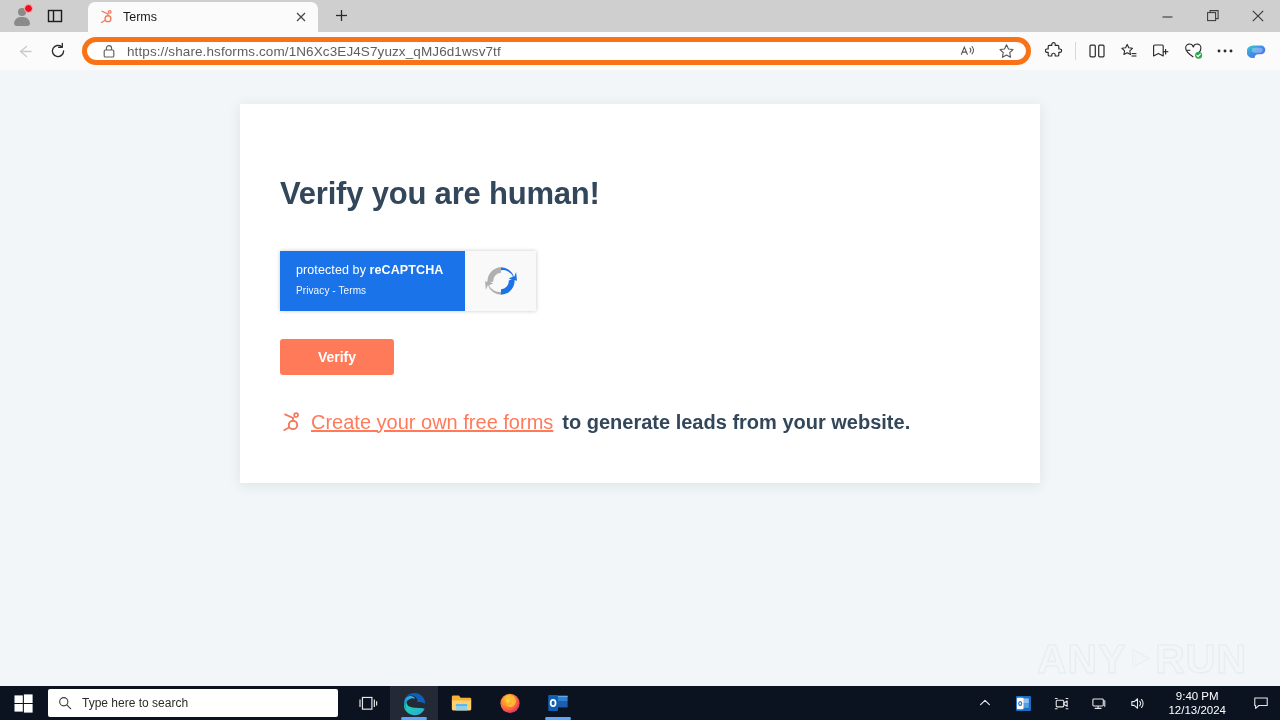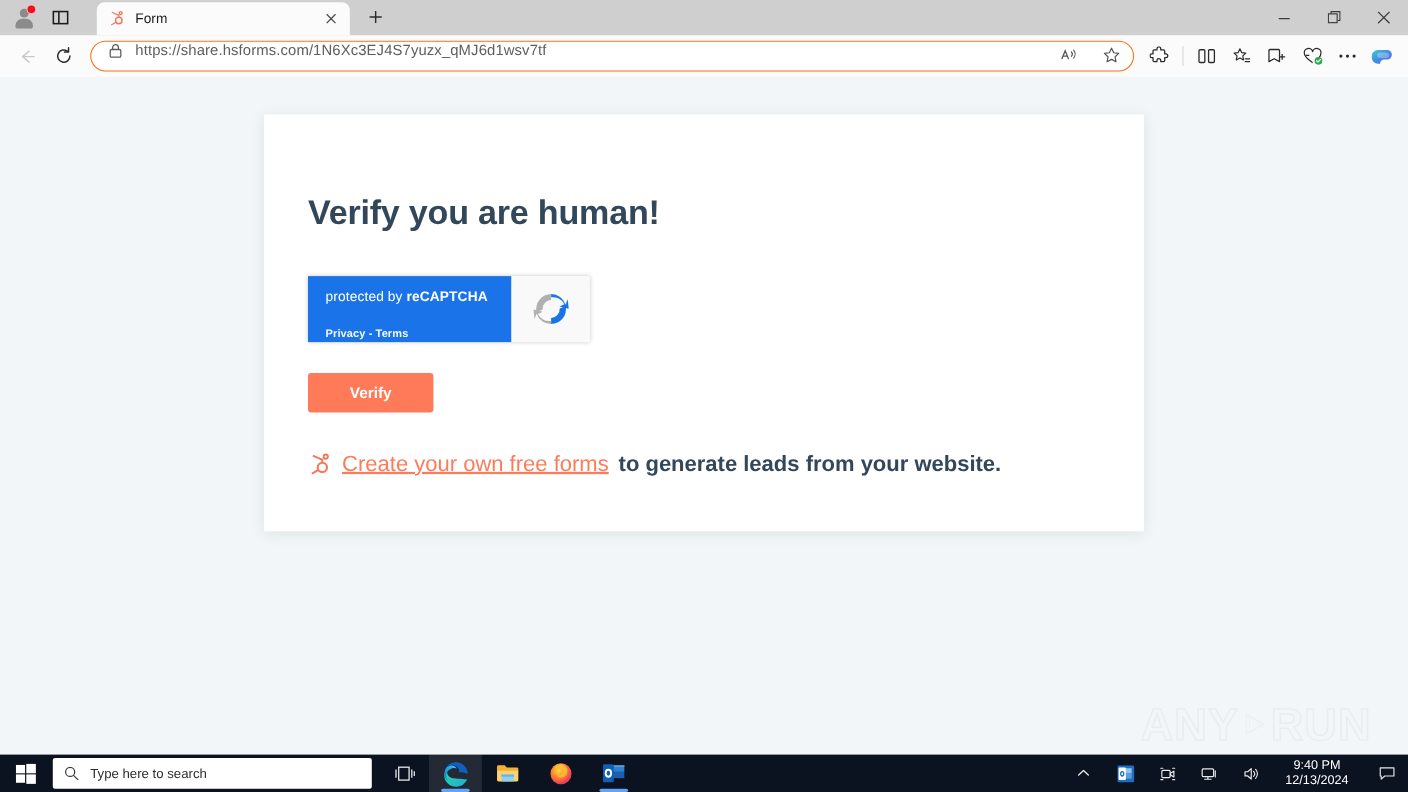--- a/index.html
+++ b/index.html
@@ -37,22 +37,22 @@
   .newtab { position:absolute; left:327px; bottom:5px; width:28px; height:24px; display:flex; align-items:center; justify-content:center; }
 
   .wincontrols { position:absolute; right:0; top:0; height:32px; display:flex; }
   .wc { width:45px; height:32px; display:flex; align-items:center; justify-content:center; }
 
   
   .navbar { height:38px; background:#fbfbfb; display:flex; align-items:center; padding:0 8px; gap:2px; }
   .navbtn { width:32px; height:30px; border-radius:4px; display:flex; align-items:center; justify-content:center; }
   .omnibox {
     flex:1; height:28px; background:#ffffff; border-radius:14px;
-    display:flex; padding:0 6px 0 14px; margin:0 6px; gap:10px;
-    border:1px solid #f97316;
+    display:flex; align-items:center; padding:0 6px 0 14px; margin:0 6px; gap:10px;
+    border:5px solid #f97316;
   }
   .lock { width:16px; height:16px; flex:0 0 16px; }
   .url { flex:1; font-size:13.5px; color:#5e5e5e; white-space:nowrap; overflow:hidden; letter-spacing:.1px; }
   .omni-icon { width:28px; height:24px; display:flex; align-items:center; justify-content:center; border-radius:4px; }
   .tb-icon { width:30px; height:30px; display:flex; align-items:center; justify-content:center; border-radius:4px; flex:0 0 30px; }
   .tb-sep { width:1px; height:18px; background:#d8d8d8; margin:0 4px; }
 
   
   .viewport { height:616px; background:#f2f6f8; position:relative; }
   .card {
@@ -68,21 +68,21 @@
   .recaptcha-badge {
     margin-top:39px; width:256px; height:60px; display:flex;
     box-shadow:0 0 4px rgba(0,0,0,.22); background:#ffffff;
   }
   .rc-blue {
     width:185px; background:#1a73e8; color:#ffffff;
     padding:13px 0 0 16px;
   }
   .rc-title { font-size:12.5px; line-height:1.1; letter-spacing:.1px; }
   .rc-title b { font-weight:bold; }
-  .rc-sub { font-size:10px; margin-top:21px; opacity:.95; letter-spacing:.1px;font-weight:bold; }
+  .rc-sub { font-size:10px; margin-top:8px; opacity:.95; letter-spacing:.1px; }
   .rc-white { flex:1; background:#f9f9f9; display:flex; align-items:center; justify-content:center; }
 
   .verify-btn {
     margin-top:28px; width:114px; height:36px; background:#ff7a59;
     color:#ffffff; font-size:14px; font-weight:bold; border:none; border-radius:3px;
     display:flex; align-items:center; justify-content:center; cursor:pointer;
   }
 
   .promo { margin-top:36px; display:flex; align-items:center; gap:9px; font-size:20px; }
   .promo-link { color:#ff7a59; text-decoration:underline; font-weight:normal; }
@@ -142,21 +142,21 @@
     </div>
 
     <div class="tab">
       <svg class="tab-fav" viewBox="0 0 24 24">
         <circle cx="15" cy="14.5" r="4.4" fill="none" stroke="#f2785c" stroke-width="2"></circle>
         <circle cx="17.6" cy="4.3" r="2" fill="none" stroke="#f2785c" stroke-width="1.8"></circle>
         <line x1="15" y1="10.1" x2="15" y2="6.2" stroke="#f2785c" stroke-width="1.8"></line>
         <line x1="15.1" y1="7.4" x2="5.5" y2="3.2" stroke="#f2785c" stroke-width="1.8"></line>
         <line x1="11.1" y1="16.8" x2="4.6" y2="20.6" stroke="#f2785c" stroke-width="1.8"></line>
       </svg>
-      <span class="tab-title">Form</span>
+      <span class="tab-title">Terms</span>
       <span class="tab-close">
         <svg width="10" height="10" viewBox="0 0 10 10">
             <line x1="1" y1="1" x2="9" y2="9" stroke="#4a4a4a" stroke-width="1.2"></line>
             <line x1="9" y1="1" x2="1" y2="9" stroke="#4a4a4a" stroke-width="1.2"></line>
           </svg>
       </span>
     </div>
 
     <div class="newtab">
       <svg width="13" height="13" viewBox="0 0 13 13">

